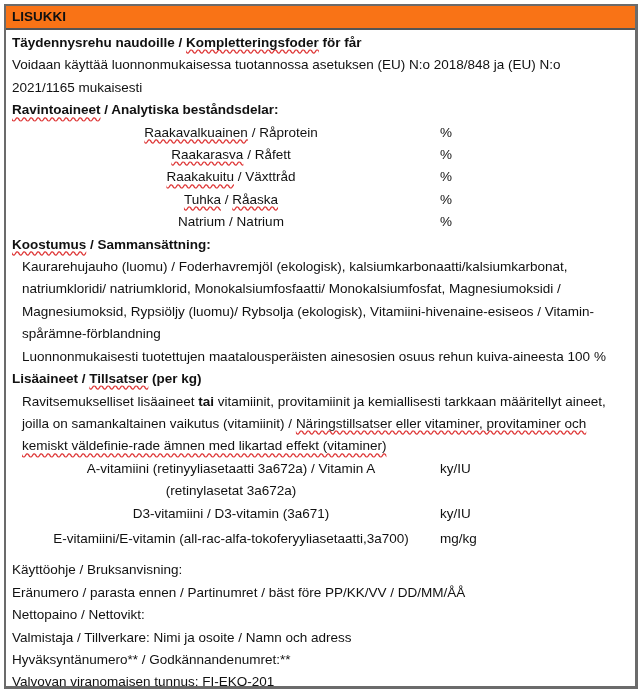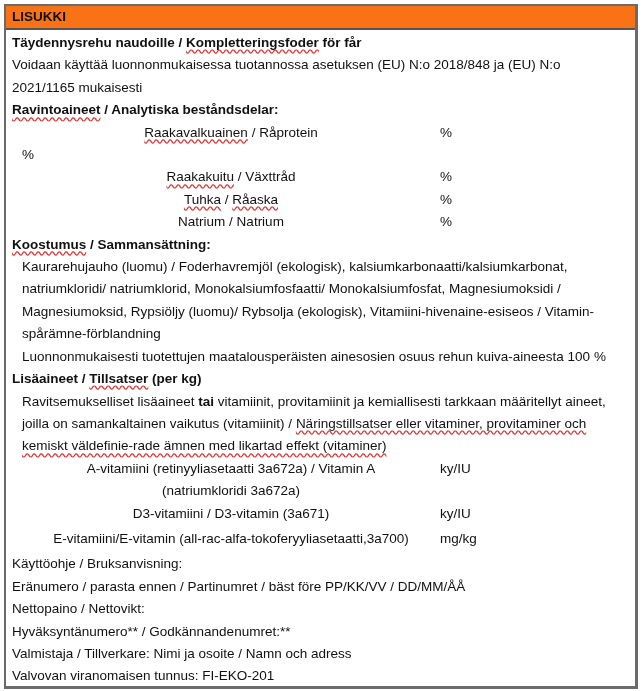--- a/index.html
+++ b/index.html
@@ -27,20 +27,21 @@
     <div class="line b"><span>Täydennysrehu naudoille</span><span> / </span><span class="sp">Kompletteringsfoder</span><span> för får</span></div>
     <div class="line">Voidaan käyttää luonnonmukaisessa tuotannossa asetuksen (EU) N:o 2018/848 ja (EU) N:o</div>
     <div class="line">2021/1165 mukaisesti</div>
 
     <div class="line b"><span class="sp">Ravintoaineet</span><span> / Analytiska beståndsdelar:</span></div>
     <div class="row ind">
         <span class="lbl"><span class="sp">Raakavalkuainen</span><span> / Råprotein</span></span>
         <span>%</span>
       </div>
     <div class="row ind">
+        <span class="lbl"><span class="sp">Raakarasva</span><span> / Råfett</span></span>
         <span>%</span>
       </div>
     <div class="row ind">
         <span class="lbl"><span class="sp">Raakakuitu</span><span> / Växttråd</span></span>
         <span>%</span>
       </div>
     <div class="row ind">
         <span class="lbl"><span class="sp">Tuhka</span> / <span class="sp">Råaska</span></span>
         <span>%</span>
       </div>
@@ -53,31 +54,31 @@
     <div class="wrap ind">Kaurarehujauho (luomu) / Foderhavremjöl (ekologisk), kalsiumkarbonaatti/kalsiumkarbonat, natriumkloridi/ natriumklorid, Monokalsiumfosfaatti/ Monokalsiumfosfat, Magnesiumoksidi / Magnesiumoksid, Rypsiöljy (luomu)/ Rybsolja (ekologisk), Vitamiini-hivenaine-esiseos / Vitamin-spårämne-förblandning</div>
     <div class="wrap ind">Luonnonmukaisesti tuotettujen maatalousperäisten ainesosien osuus rehun kuiva-aineesta 100 %</div>
 
     <div class="line b"><span>Lisäaineet / </span><span class="sp">Tillsatser</span><span> (per kg)</span></div>
     <div class="wrap ind"><span>Ravitsemukselliset lisäaineet </span><b>tai</b><span> vitamiinit, provitamiinit ja kemiallisesti tarkkaan määritellyt aineet, joilla on samankaltainen vaikutus (vitamiinit) / </span><span class="sp">Näringstillsatser eller vitaminer, provitaminer och kemiskt väldefinie-rade ämnen med likartad effekt (vitaminer)</span></div>
     <div class="row ind">
         <span class="lbl">A-vitamiini (retinyyliasetaatti 3a672a) / Vitamin A</span>
         <span>ky/IU</span>
       </div>
     <div class="row ind">
-        <span class="lbl">(natriumkloridi 3a672a)</span>
+        <span class="lbl">(retinylasetat 3a672a)</span>
       </div>
     <div class="row ind">
         <span class="lbl">D3-vitamiini / D3-vitamin (3a671)</span>
         <span>ky/IU</span>
       </div>
     <div class="row ind" style="margin-top:3px">
         <span class="lbl">E-vitamiini/E-vitamin (all-rac-alfa-tokoferyyliasetaatti,3a700)</span>
         <span>mg/kg</span>
       </div>
 
-    <div class="line" style="margin-top:3px">Käyttöohje / Bruksanvisning:</div>
+    <div class="line" style="margin-top:9px">Käyttöohje / Bruksanvisning:</div>
     <div class="line">Eränumero / parasta ennen / Partinumret / bäst före PP/KK/VV / DD/MM/ÅÅ</div>
     <div class="line">Nettopaino / Nettovikt:</div>
+    <div class="line">Valmistaja / Tillverkare: Nimi ja osoite / Namn och adress</div>
     <div class="line">Hyväksyntänumero** / Godkännandenumret:**</div>
-    <div class="line">Valmistaja / Tillverkare: Nimi ja osoite / Namn och adress</div>
     <div class="line">Valvovan viranomaisen tunnus: FI-EKO-201</div>
   </div>
 </div>
 
 </body></html>

